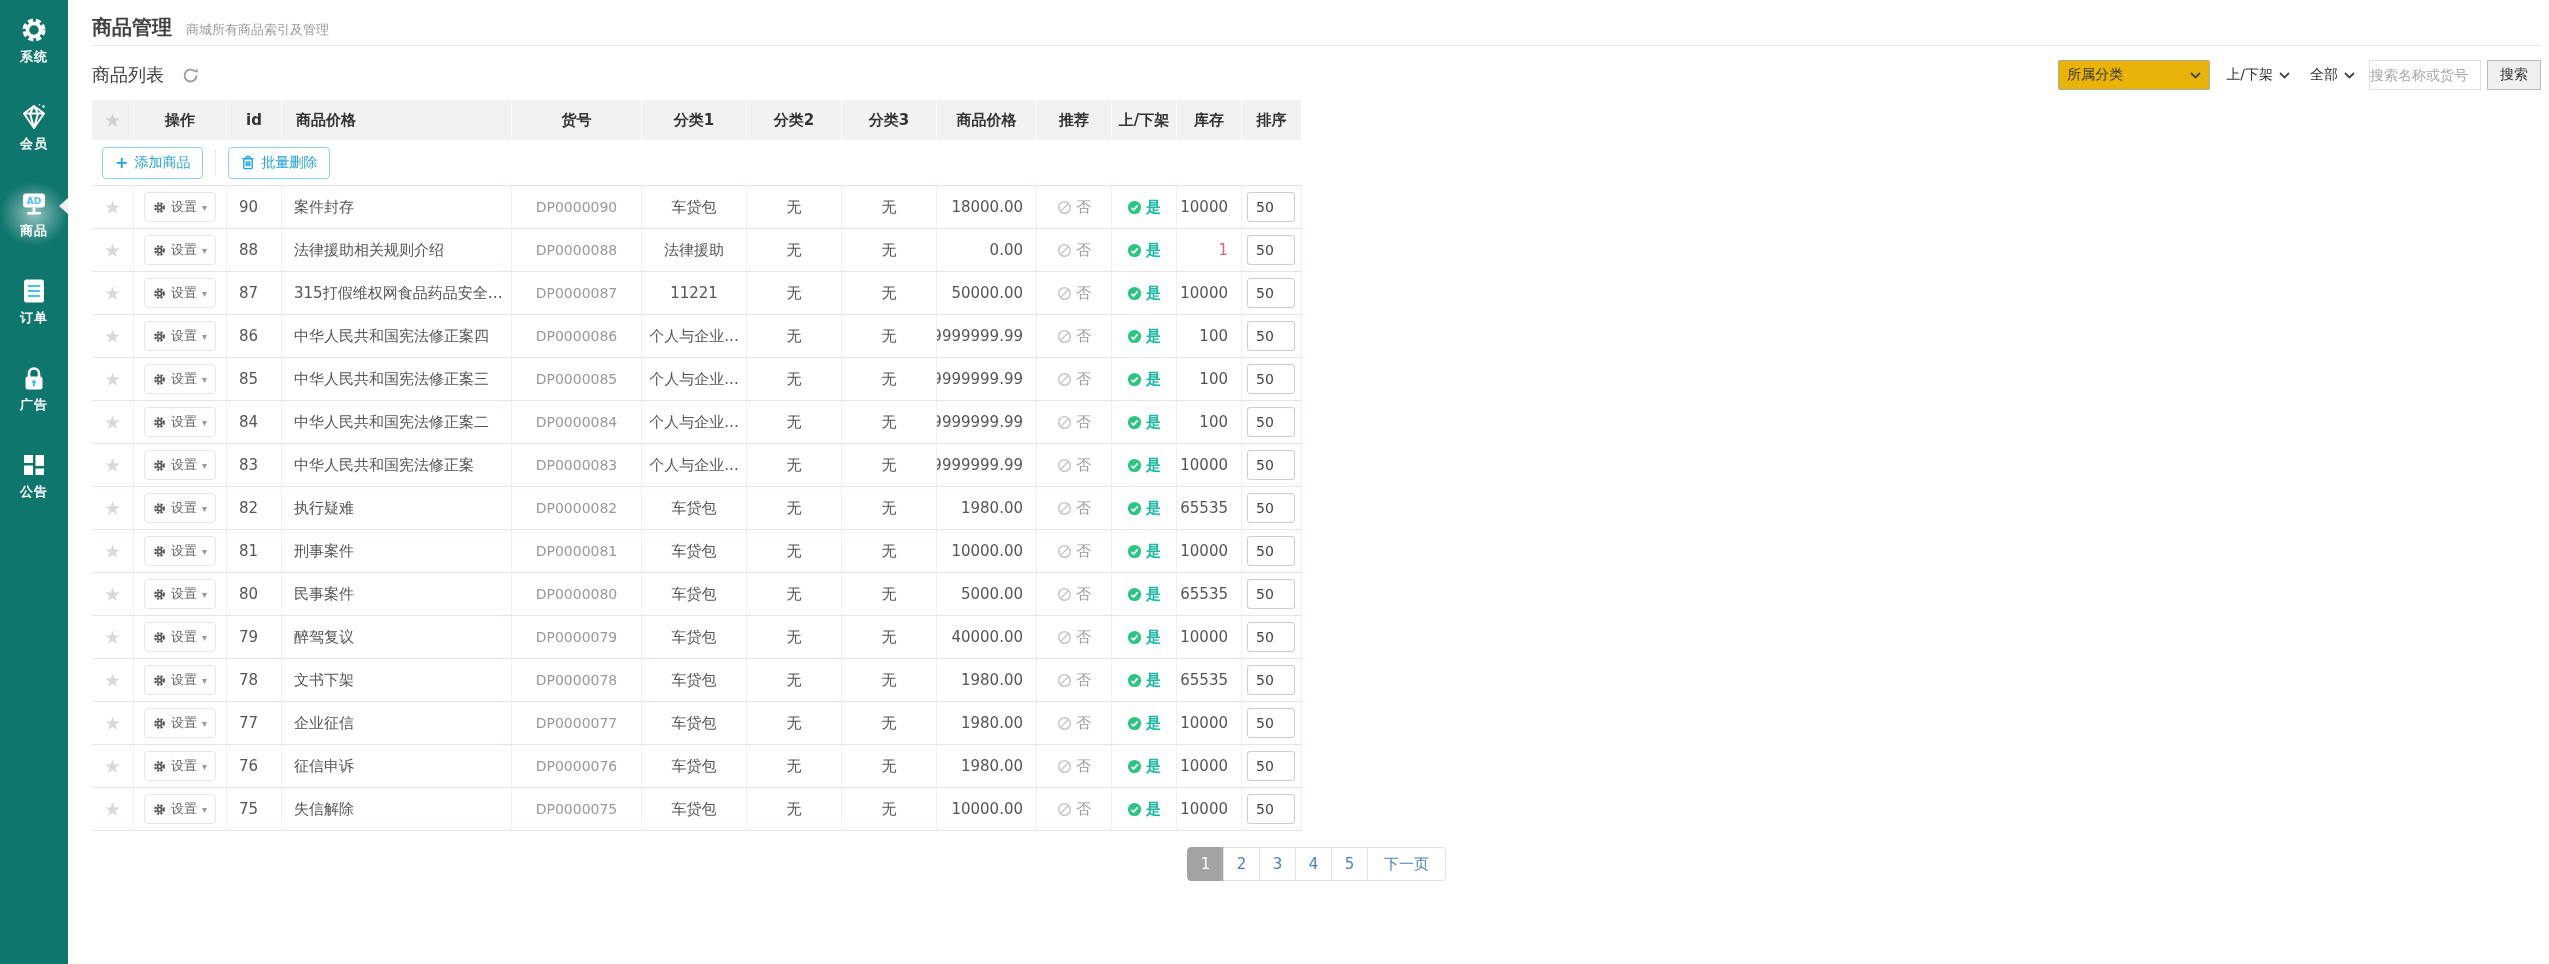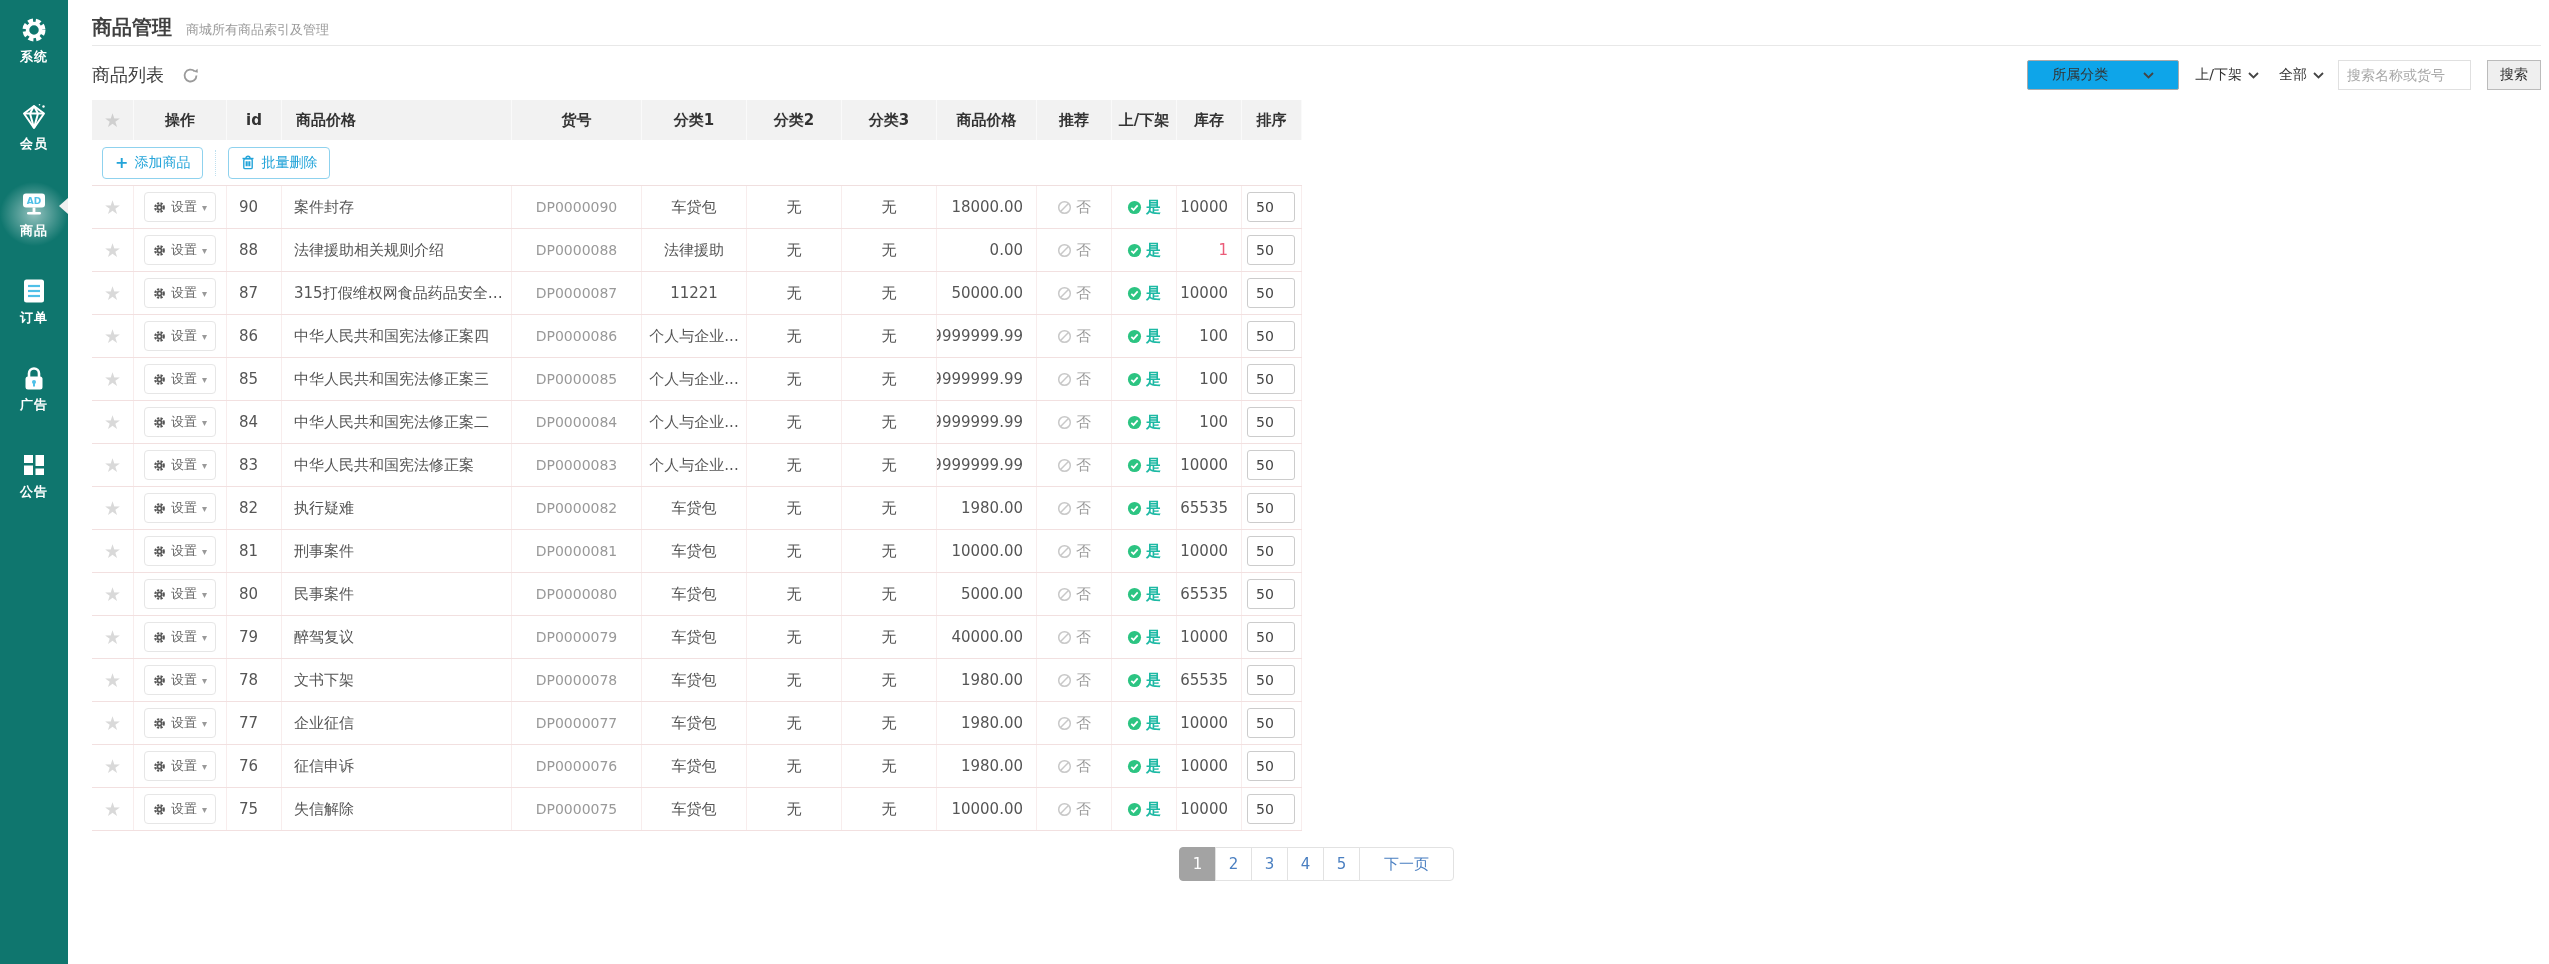--- a/index.html
+++ b/index.html
@@ -39,24 +39,24 @@
   .alert-fold { position:absolute; top:0; right:0; width:30px; height:30px; cursor:pointer;
     background:linear-gradient(45deg, transparent 50%, #38c2ea 50%); border-top-right-radius:6px; }
   .alert-fold span { position:absolute; top:0px; right:5px; color:#fff; font-size:13px; font-weight:bold; }
 
   
   .section-row { margin-top:12px; height:34px; display:flex; align-items:center; }
   .section-title { font-size:18px; color:#404040; }
   .refresh-btn { margin-left:18px; display:flex; align-items:center; cursor:pointer; }
   .spacer { flex:1; }
   .select { display:flex; align-items:center; height:30px; font-size:14px; color:#333; cursor:pointer; }
-  .select.bordered { width:152px; border:1px solid #aaa; border-radius:2px; background:#0ea5e9; padding:0 24px; justify-content:space-between; margin-right:10px; }
+  .select.bordered { width:152px; border:1px solid #aaa; border-radius:2px; background:#eab308; padding:0 8px; justify-content:space-between; margin-right:10px; }
   .select.plain { padding:0 6px; margin-right:8px; }
   .select.plain span { margin-right:6px; }
-  .search-input { width:133px; height:30px; border:1px solid #e0e0e0; background:#fff; font-size:14px; color:#333; padding:0 8px; outline:none; margin-right:16px; font-family:inherit; }
+  .search-input { width:112px; height:30px; border:1px solid #e0e0e0; background:#fff; font-size:14px; color:#333; padding:0 0; outline:none; margin-right:6px; font-family:inherit; }
   .search-input::placeholder { color:#a8a8a8; }
   .search-btn { height:30px; padding:0 12px; background:#efefef; border:1px solid #bbb; font-size:14px; color:#333; cursor:pointer; font-family:inherit; }
 
   
   .table { width:1210px; margin-top:8px; font-size:15px;
     --cols:42px 93px 55px 230px 130px 105px 95px 95px 100px 75px 65px 65px 60px; }
   .t-head { display:grid; grid-template-columns:var(--cols); background:#f2f2f2; height:40px; align-items:center; color:#333; font-weight:bold; }
   .t-head > div { padding:0 4px; text-align:center; border-right:1px solid #fafafa; height:100%; display:flex; align-items:center; justify-content:center; }
   .t-head > div.left { justify-content:flex-start; padding-left:14px; }
   .t-toolbar { height:46px; display:flex; align-items:center; border-bottom:1px solid #f0dfdf; padding-left:10px; }
@@ -78,21 +78,21 @@
   .muted-flag { display:inline-flex; align-items:center; gap:4px; color:#9a9a9a; }
   .ok-flag { display:inline-flex; align-items:center; gap:4px; color:#1db9a4; font-weight:bold; }
   .stock.low { color:#eb5b78; }
   .sort-input { width:48px; height:30px; border:1px solid #ccc; border-radius:3px; padding:0 0 0 8px; font-size:14px; color:#444; outline:none; font-family:inherit; }
 
   
   .pagination { margin-top:16px; display:flex; justify-content:center; }
   .page-btn { min-width:37px; height:34px; line-height:32px; text-align:center; border:1px solid #e2e2e2; background:#fff;
     color:#4a7fc1; font-size:15px; cursor:pointer; margin-left:-1px; }
   .page-btn:first-child { border-radius:4px 0 0 4px; margin-left:0; }
-  .page-btn.next { padding:0 24px; border-radius:0 4px 4px 0; }
+  .page-btn.next { padding:0 16px; border-radius:0 4px 4px 0; }
   .page-btn.active { background:#a3a3a3; border-color:#a3a3a3; color:#fff; }
 </style>
 </head>
 <body>
 
 <div class="app">
 
   <div class="nav-rail">
     <div class="nav-item">
       <span class="nicon">

